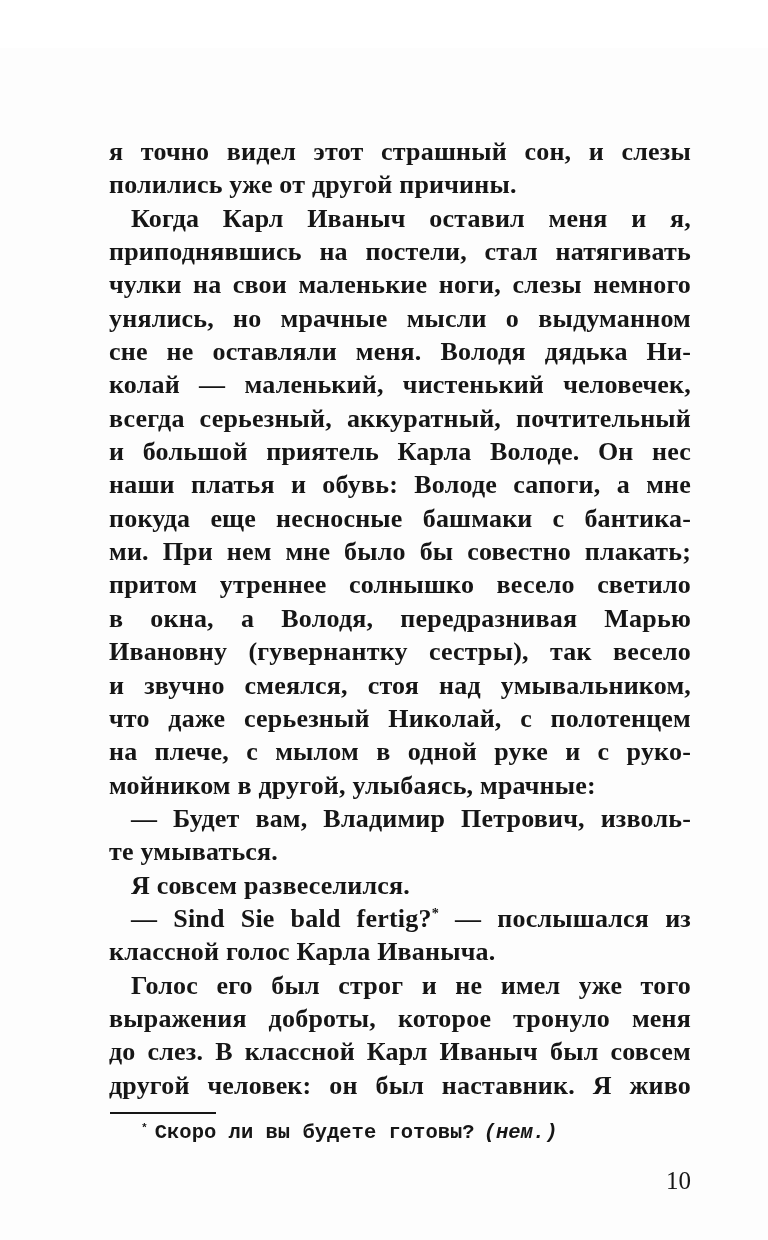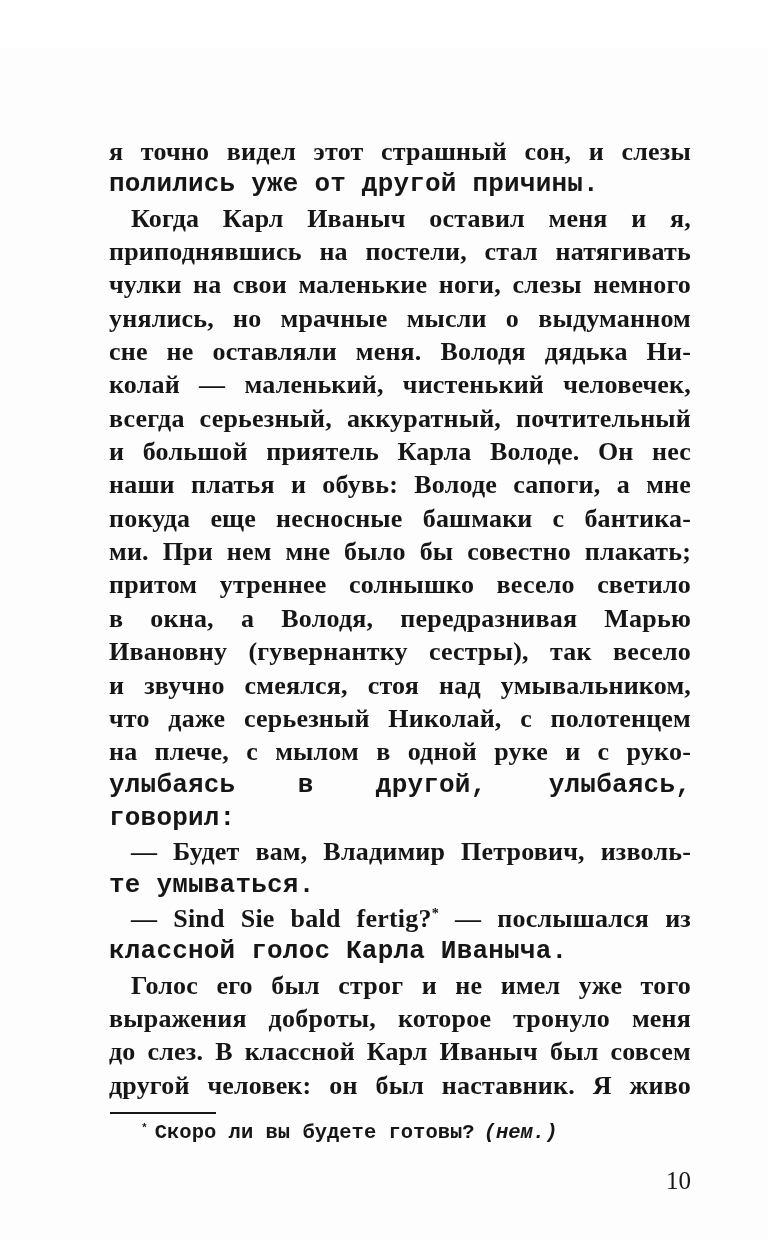--- a/index.html
+++ b/index.html
@@ -28,21 +28,21 @@
     font-size: 26px;
     font-weight: 700;
     line-height: 33.35px;
     text-align: justify;
     text-align-last: justify;
     letter-spacing: 0.2px;
     white-space: nowrap;      
     overflow: visible;
   }
   .line { white-space: normal; } 
-  .line.last { text-align-last: left; font-family: Liberation Mono, monospace; }
+  .line.last { text-align-last: left; }
   .line.indent { text-indent: 22px; }
   sup.fn-ref, .footnote sup {
     font-size: 0.55em;
     vertical-align: 0.65em;
     line-height: 0;
   }
   .footnote-rule {
     position: absolute;
     left: 110px;
     top: 1064px;
@@ -96,25 +96,28 @@
         <div class="line">и большой приятель Карла Володе. Он нес</div>
         <div class="line">наши платья и обувь: Володе сапоги, а мне</div>
         <div class="line">покуда еще несносные башмаки с бантика-</div>
         <div class="line">ми. При нем мне было бы совестно плакать;</div>
         <div class="line">притом утреннее солнышко весело светило</div>
         <div class="line">в окна, а Володя, передразнивая Марью</div>
         <div class="line">Ивановну (гувернантку сестры), так весело</div>
         <div class="line">и звучно смеялся, стоя над умывальником,</div>
         <div class="line">что даже серьезный Николай, с полотенцем</div>
         <div class="line">на плече, с мылом в одной руке и с руко-</div>
-        <div class="line last">улыбаясь в другой, улыбаясь, говорил:</div>
+        <div class="line last">мойником в другой, улыбаясь, мрачные:</div>
       </div>
       <div class="paragraph">
         <div class="line indent">— Будет вам, Владимир Петрович, изволь-</div>
         <div class="line last">те умываться.</div>
+      </div>
+      <div class="paragraph">
+        <div class="line indent last">Я совсем развеселился.</div>
       </div>
       <div class="paragraph">
         <div class="line indent">— Sind Sie bald fertig?<sup class="fn-ref">*</sup> — послышался из</div>
         <div class="line last">классной голос Карла Иваныча.</div>
       </div>
       <div class="paragraph">
         <div class="line indent">Голос его был строг и не имел уже того</div>
         <div class="line">выражения доброты, которое тронуло меня</div>
         <div class="line">до слез. В классной Карл Иваныч был совсем</div>
         <div class="line">другой человек: он был наставник. Я живо</div>

